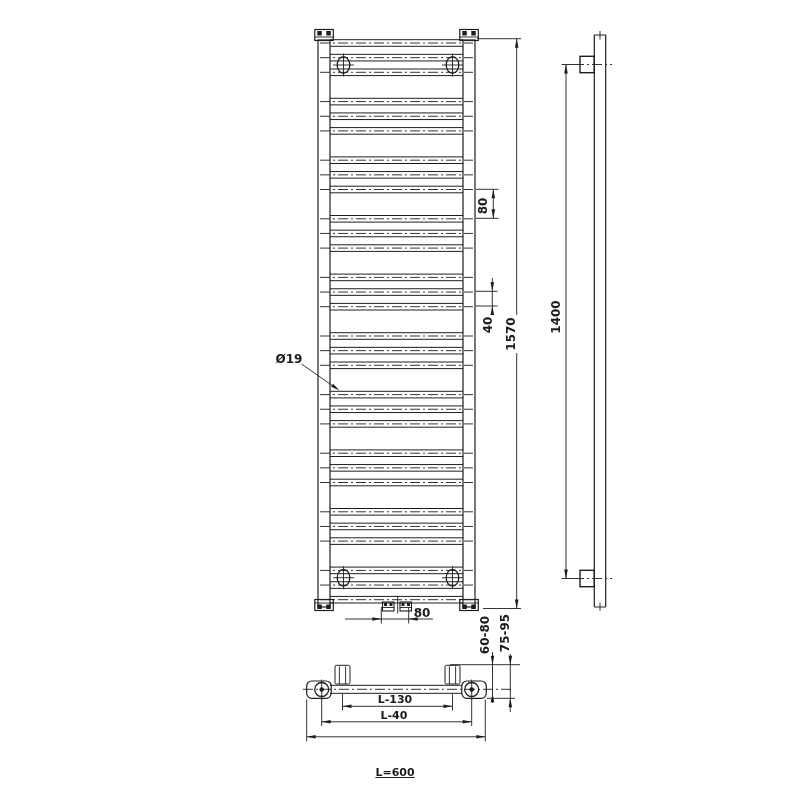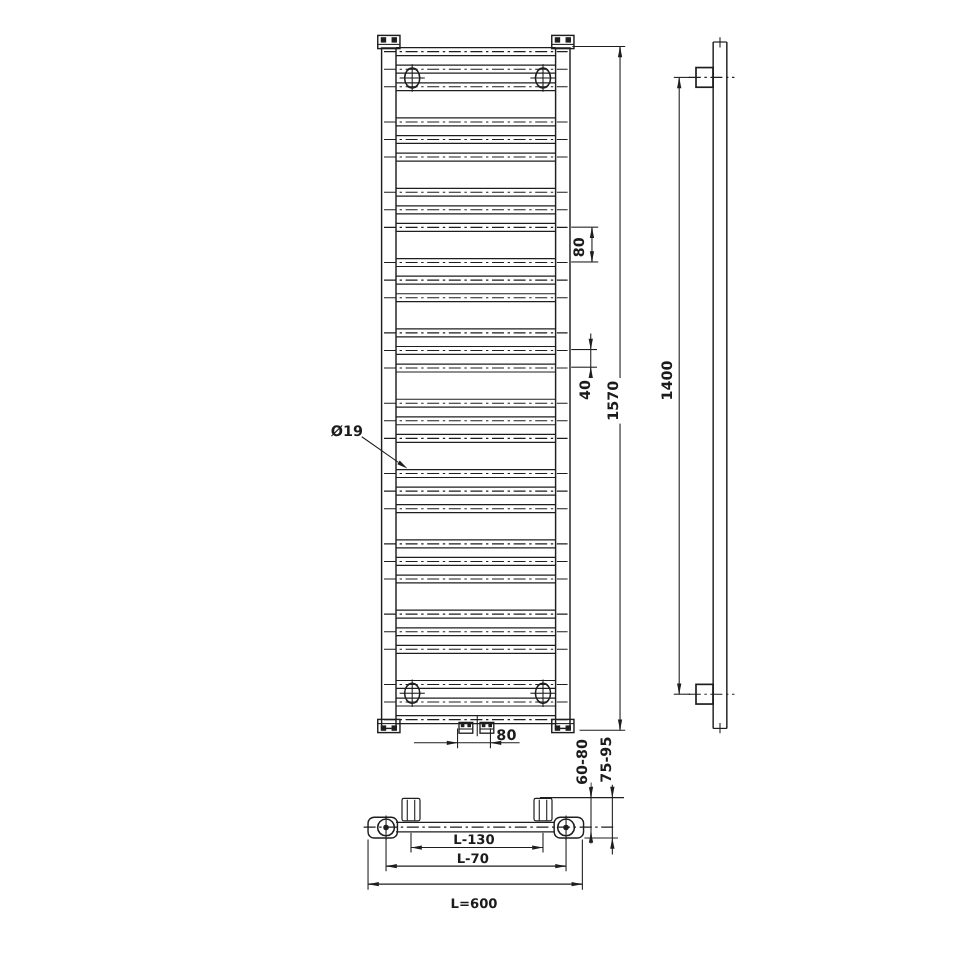--- a/index.html
+++ b/index.html
@@ -311,17 +311,17 @@
 <div class="dim-label rot" style="left:516px;top:309px;"><span>1400</span></div>
 
 <div class="dim-label" style="left:404px;top:605px;width:36px;">80</div>
 
 <div class="dim-label rot" style="left:445px;top:627px;"><span>60-80</span></div>
 
 <div class="dim-label rot" style="left:465px;top:625px;"><span>75-95</span></div>
 
 <div class="dim-label big" style="left:355px;top:692px;width:80px;">L-130</div>
 
-<div class="dim-label big" style="left:354px;top:707.5px;width:80px;">L-70</div>
-
-<div class="dim-label big" style="left:355px;top:746px;width:80px;">L=600</div>
+<div class="dim-label big" style="left:354px;top:707.5px;width:80px;">L-40</div>
+
+<div class="dim-label big" style="left:355px;top:765px;width:80px;text-decoration:underline;">L=600</div>
 
 </div>
 
 </body></html>

